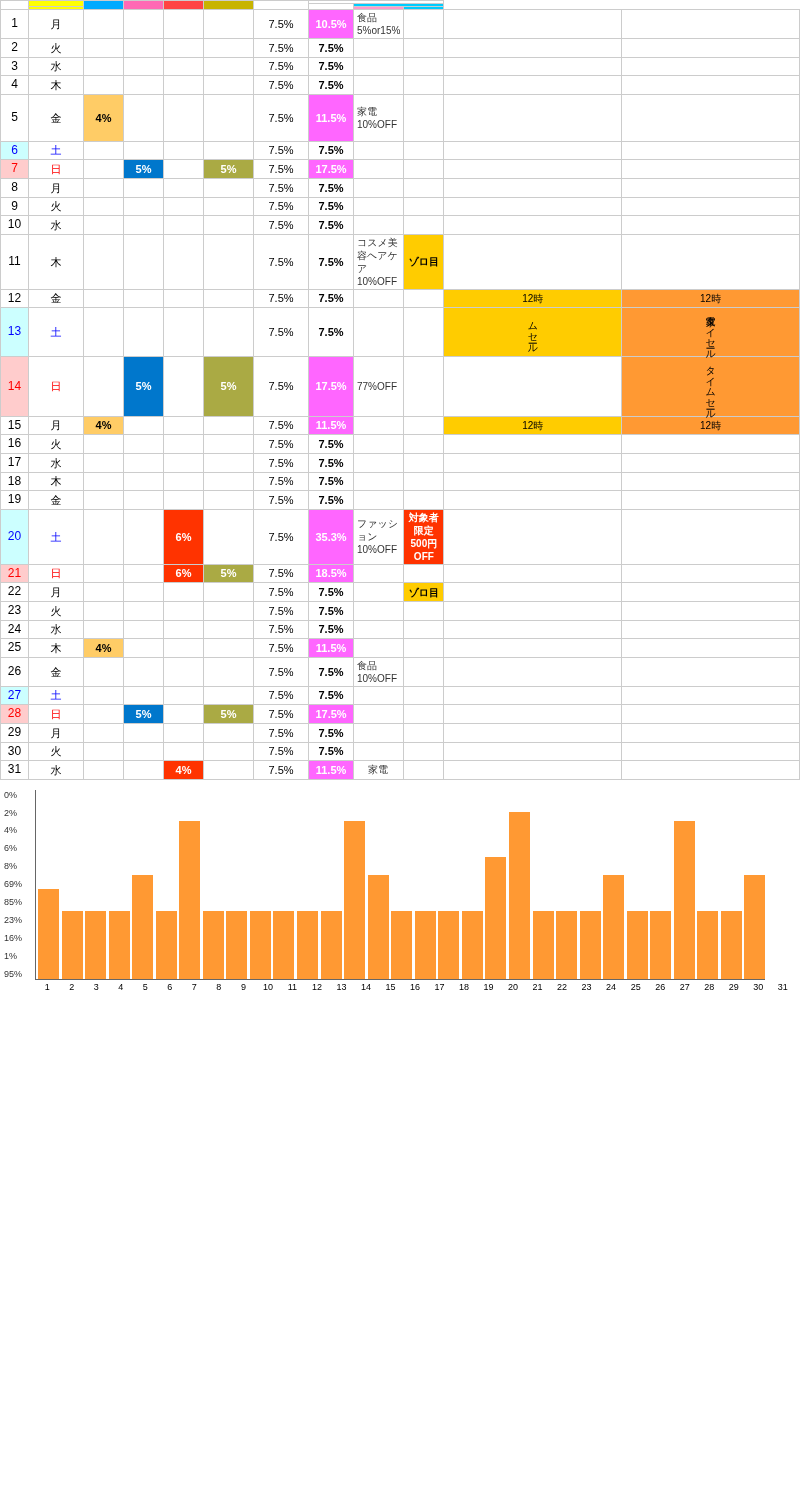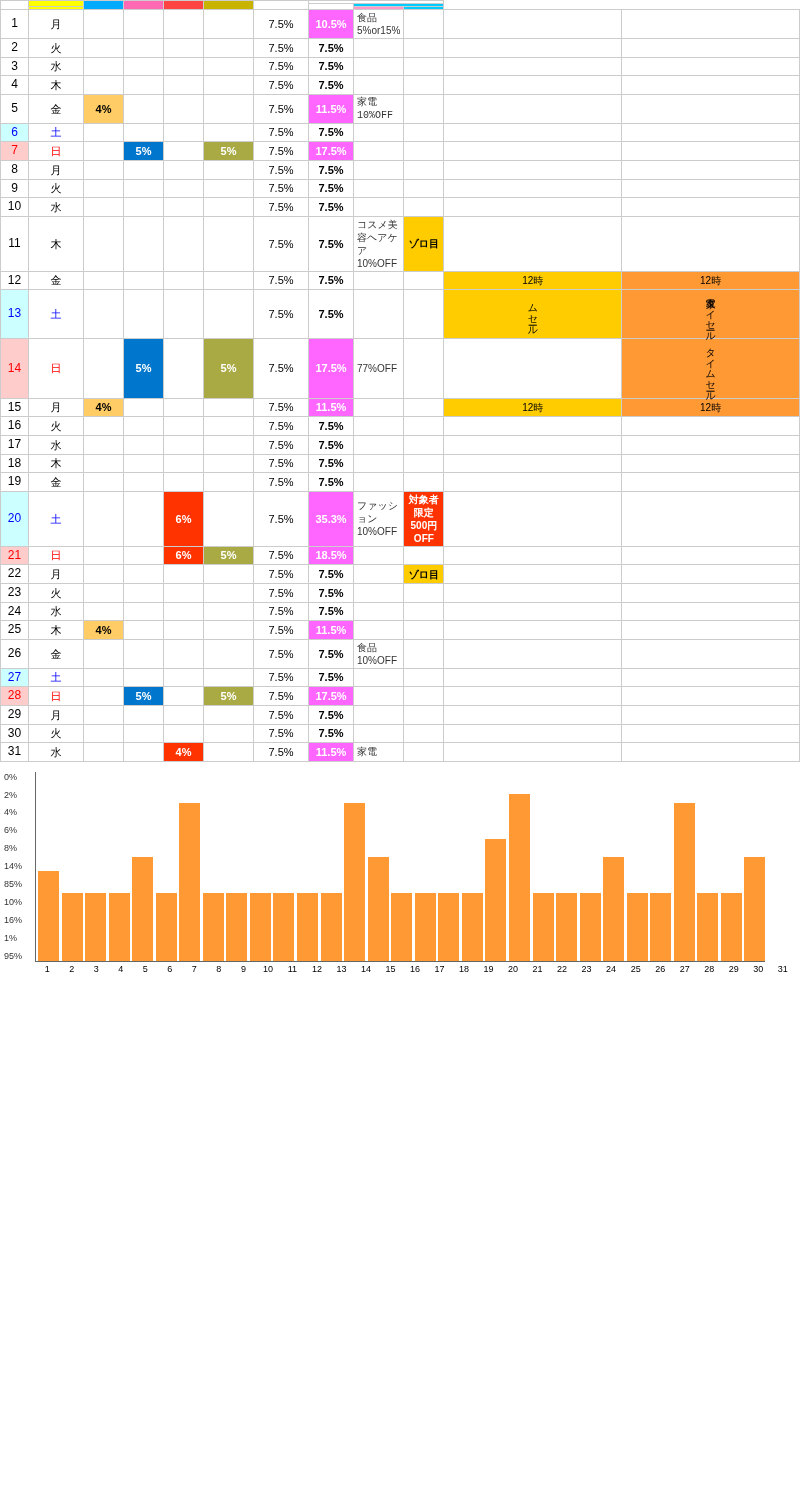--- a/index.html
+++ b/index.html
@@ -119,21 +119,21 @@
       </tr>
       <tr>
     <td style="; font-size:12px;">5</td>
     <td style="; font-size:11px;">金</td>
   <td style="background: rgb(255, 204, 102); font-weight: bold;">4%</td>
         <td></td>
         <td></td>
         <td></td>
         <td style="color: rgb(0, 0, 0);">7.5%</td>
         <td style="font-weight: bold; background: rgb(255, 102, 255); color: rgb(255, 255, 255);">11.5%</td>
-        <td style="font-size: 10px; color: rgb(51, 51, 51); text-align: left; padding: 1px 3px; font-family: Liberation Mono, monospace;">家電10%OFF</td>
+        <td style="font-size: 10px; color: rgb(51, 51, 51); text-align: left; padding: 10px 3px;">家電10%OFF</td>
         <td style="font-size: 10px;"></td>
         <td style="font-size: 10px;"></td>
         <td style="font-size: 10px;"></td>
       </tr>
       <tr>
     <td style="background:#ccffff; color:#0000ff;; font-size:12px;">6</td>
     <td style="color:#0000ff;; font-size:11px;">土</td>
   <td></td>
         <td></td>
         <td></td>
@@ -483,38 +483,38 @@
       </tr>
       <tr>
     <td style="; font-size:12px;">31</td>
     <td style="; font-size:11px;">水</td>
   <td></td>
         <td></td>
         <td style="background: rgb(255, 51, 0); color: rgb(255, 255, 255); font-weight: bold;">4%</td>
         <td></td>
         <td style="color: rgb(0, 0, 0);">7.5%</td>
         <td style="font-weight: bold; background: rgb(255, 102, 255); color: rgb(255, 255, 255);">11.5%</td>
-        <td style="font-size: 10px; color: rgb(51, 51, 51); text-align: left; padding: 1px 3px;">家電</td>
+        <td style="font-size: 10px; color: rgb(51, 51, 51); text-align: left; padding: 1px 14px;">家電</td>
         <td style="font-size: 10px;"></td>
         <td style="font-size: 10px;"></td>
         <td style="font-size: 10px;"></td>
       </tr>
     </tbody>
 </table>
 
 <div class="chart-container">
   <div style="position:relative; height:190px; width:96%;">
     <div class="chart-inner" id="chart-inner">
       <div class="chart-y-labels" id="chart-y-labels">
           <span>95%</span>
           <span>1%</span>
           <span>16%</span>
-          <span>10%</span>
+          <span>23%</span>
           <span>85%</span>
-          <span>14%</span>
+          <span>69%</span>
           <span>8%</span>
           <span>6%</span>
           <span>4%</span>
           <span>2%</span>
           <span>0%</span>
         </div>
     <div style="position: absolute; bottom: 0px; left: 2px; width: 21px; height: 90px; background: rgb(255, 153, 51);"></div>
         <div style="position: absolute; bottom: 0px; left: 25.5484px; width: 21px; height: 67.5px; background: rgb(255, 153, 51);"></div>
         <div style="position: absolute; bottom: 0px; left: 49.0968px; width: 21px; height: 67.5px; background: rgb(255, 153, 51);"></div>
         <div style="position: absolute; bottom: 0px; left: 72.6452px; width: 21px; height: 67.5px; background: rgb(255, 153, 51);"></div>

